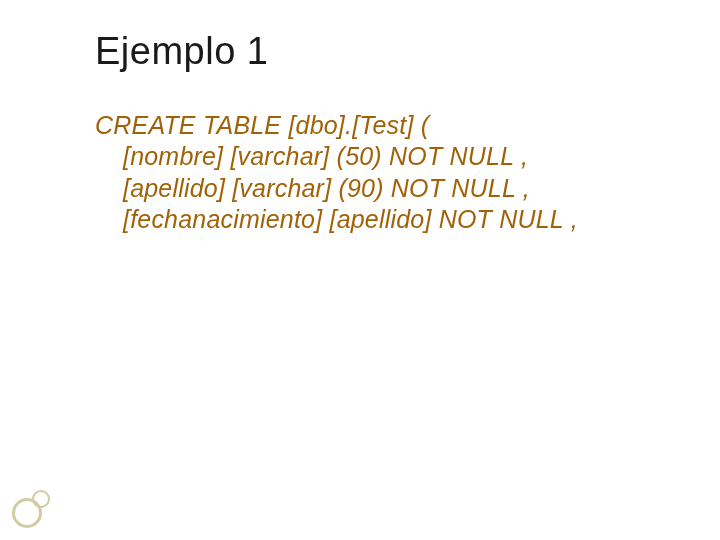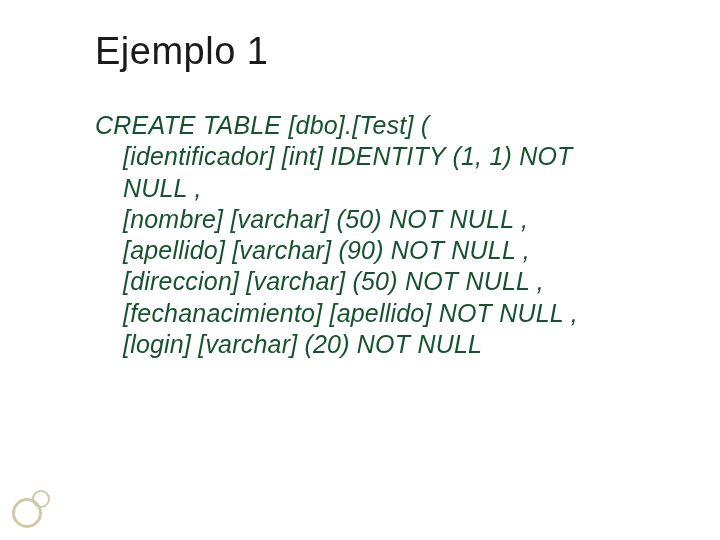--- a/index.html
+++ b/index.html
@@ -29,21 +29,21 @@
     letter-spacing: 0.5px;
   }
   .body {
     position: absolute;
     left: 95px;
     top: 110px;
     width: 540px;
     font-size: 25px;
     line-height: 1.25;
     font-style: italic;
-    color: #14532d;
+    color: #a16207;
     letter-spacing: 0.2px;
   }
   .body .line {
     display: block;
   }
   .body .indent {
     padding-left: 28px;
   }
   .corner-deco {
     position: absolute;
@@ -75,26 +75,23 @@
 </style>
 </head>
 <body>
 
 <div class="slide">
 
   <div class="title">Ejemplo 1</div>
 
   <div class="body">
     <span class="line">CREATE TABLE [dbo].[Test] (</span>
-    <span class="line indent">[identificador] [int] IDENTITY (1, 1) NOT NULL ,</span>
     <span class="line indent">[nombre] [varchar] (50) NOT NULL ,</span>
     <span class="line indent">[apellido] [varchar] (90) NOT NULL ,</span>
-    <span class="line indent">[direccion] [varchar] (50) NOT NULL ,</span>
     <span class="line indent">[fechanacimiento] [apellido] NOT NULL ,</span>
-    <span class="line indent">[login] [varchar] (20) NOT NULL</span>
   </div>
 
   <div class="corner-deco">
     <div class="ring o"></div>
     <div class="ring i"></div>
   </div>
 
 </div>
 
 </body></html>

